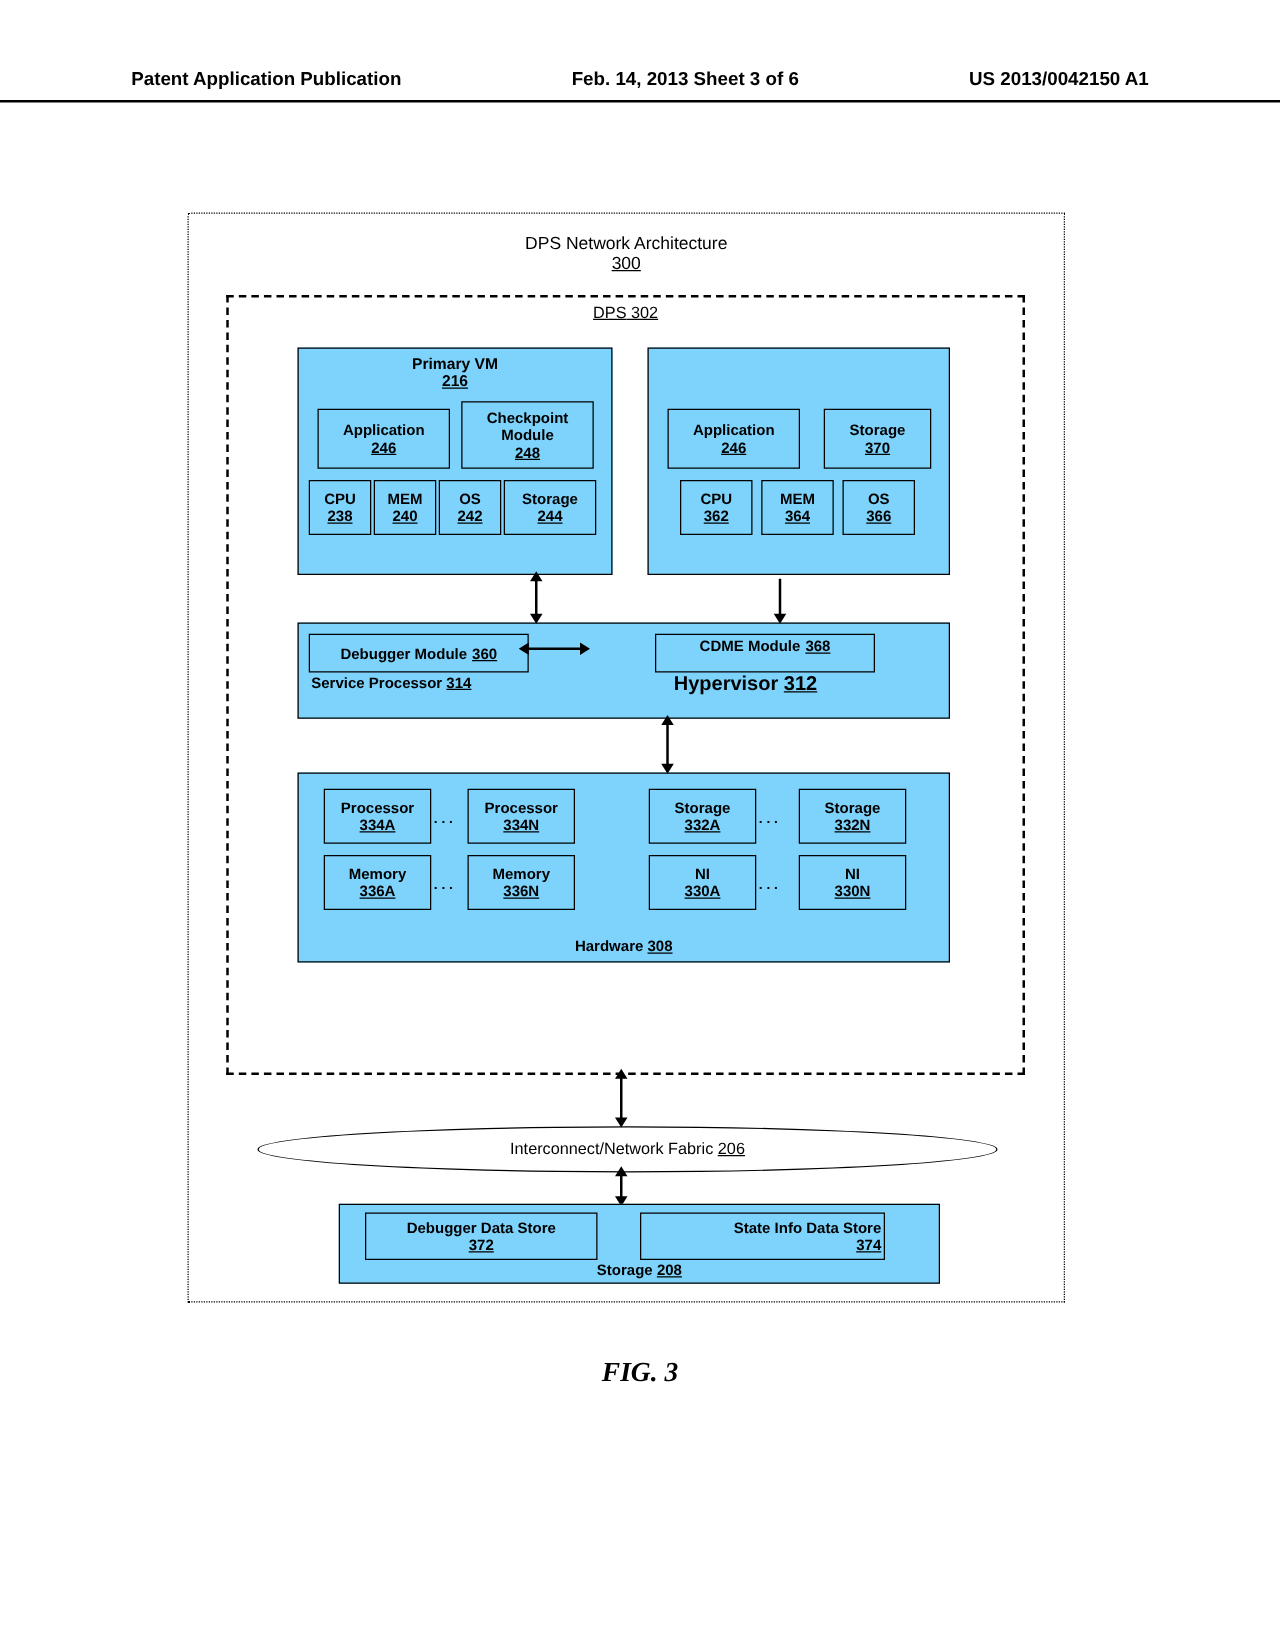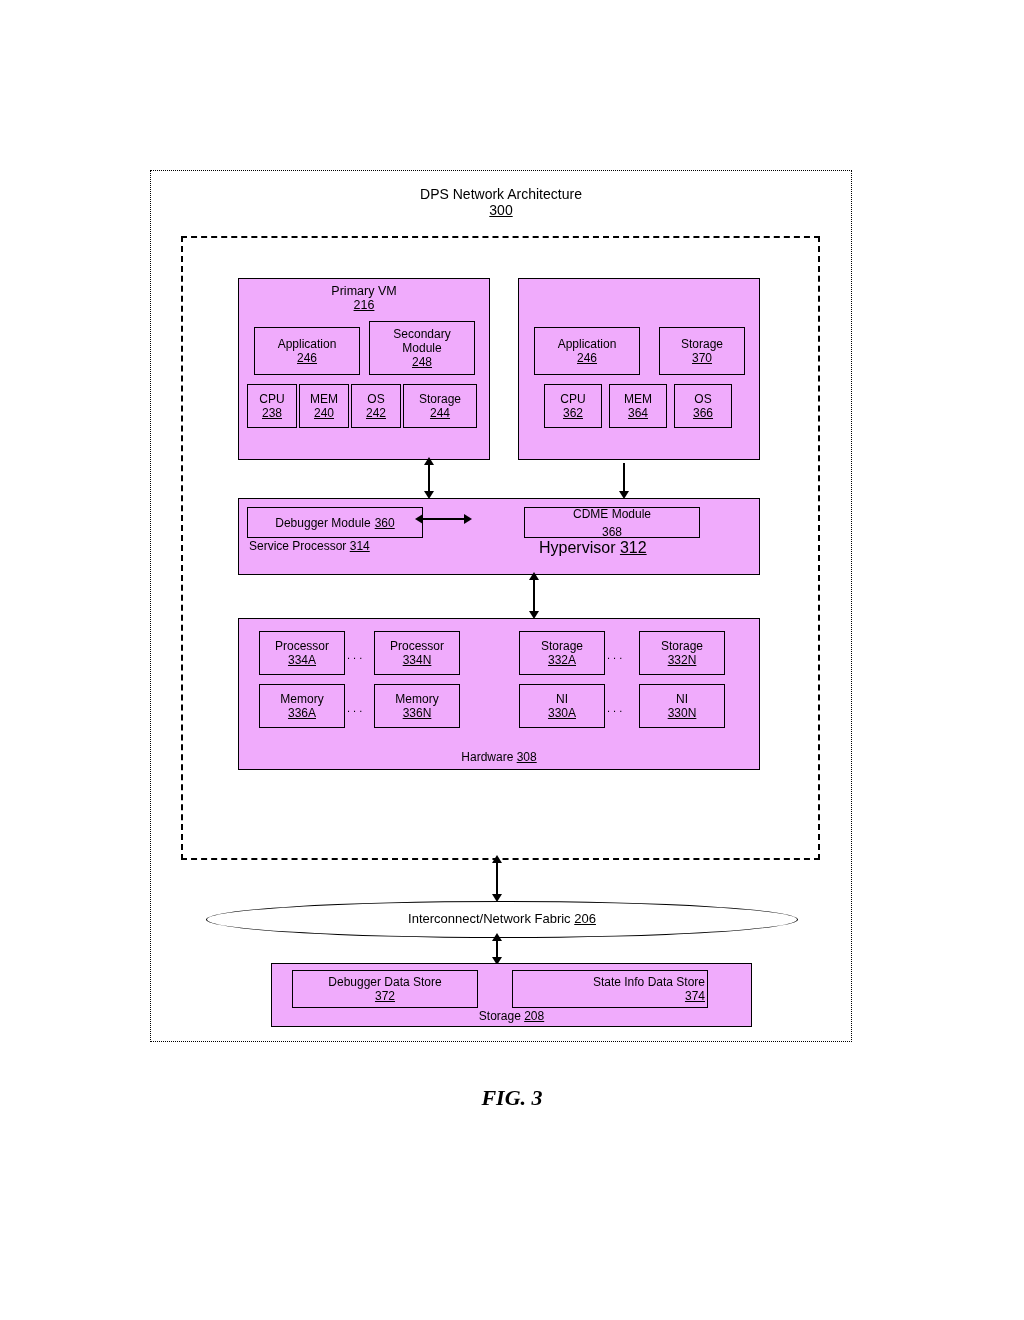--- a/index.html
+++ b/index.html
@@ -59,23 +59,24 @@
     font-size: 14px;
   }
   .dps-title {
     text-align: center;
     font-size: 13px;
     margin-top: 4px;
   }
   .box {
     position: absolute;
     border: 1.5px solid black;
-    background: #f0abfc;
+    background: #7dd3fc;
     font-size: 12.5px;
     text-align: center;
+    font-weight: bold;
   }
   .u { text-decoration: underline; }
   
   
   .primary-vm { top: 40px; left: 55px; width: 250px; height: 180px; }
   .secondary-vm { top: 40px; left: 335px; width: 240px; height: 180px; }
   .vm-title { margin-top: 5px; text-align: center; }
   
   .sub { position: absolute; border: 1.5px solid black; text-align: center; font-size: 12px; display:flex; flex-direction:column; justify-content:center; padding:2px;}
   
@@ -145,41 +146,49 @@
     font-style: italic;
     font-weight: bold;
     font-family: "Times New Roman", serif;
   }
   .dots { position:absolute; font-size:11px; }
 </style>
 </head>
 <body>
 
 <div class="page">
+  <div class="header">
+    <span>Patent Application Publication</span>
+    <span>Feb. 14, 2013  Sheet 3 of 6</span>
+    <span>US 2013/0042150 A1</span>
+  </div>
 
   <div class="diagram-area">
     <div class="dotted-outer">
       <div class="arch-title">
         <span>DPS Network Architecture</span><br>
         <span class="u">300</span>
       </div>
 
       <div class="dashed-dps">
+        <div class="dps-title">
+          <span class="u"><span>DPS</span> <span>302</span></span>
+        </div>
 
         <div class="box primary-vm">
           <div class="vm-title">
             <span>Primary VM</span><br>
             <span class="u">216</span>
           </div>
           <div class="sub" style="top:48px;left:15px;width:100px;height:42px;">
             <span>Application</span>
             <span class="u">246</span>
           </div>
           <div class="sub" style="top:42px;left:130px;width:100px;height:48px;">
-            <span>Secondary Module</span>
+            <span>Checkpoint Module</span>
             <span class="u">248</span>
           </div>
           <div class="sub" style="top:105px;left:8px;width:44px;height:38px;">
             <span>CPU</span>
               <span class="u">238</span>
           </div>
           <div class="sub" style="top:105px;left:60px;width:44px;height:38px;">
             <span>MEM</span>
               <span class="u">240</span>
           </div>
@@ -218,21 +227,21 @@
 
         <div class="box hypervisor">
           <div class="sub debugger-mod" style="flex-direction:row; gap:4px;align-items:center;">
             <span>Debugger Module</span>
             <span class="u">360</span>
           </div>
           <div style="position:absolute; top:40px; left:10px; font-size:12px;">
             <span>Service Processor</span>
             <span class="u">314</span>
           </div>
-          <div class="sub" style="top:8px; left:285px; width:170px; height:25px; flex-direction:column; gap:4px;">
+          <div class="sub" style="top:8px; left:285px; width:170px; height:25px; flex-direction:row; gap:4px;">
             <span>CDME Module</span>
             <span class="u">368</span>
           </div>
           <div style="position:absolute; top:40px; left:300px; font-size:16px;">
             <span>Hypervisor</span>
             <span class="u">312</span>
           </div>
         </div>
 
         <div class="box hardware">

